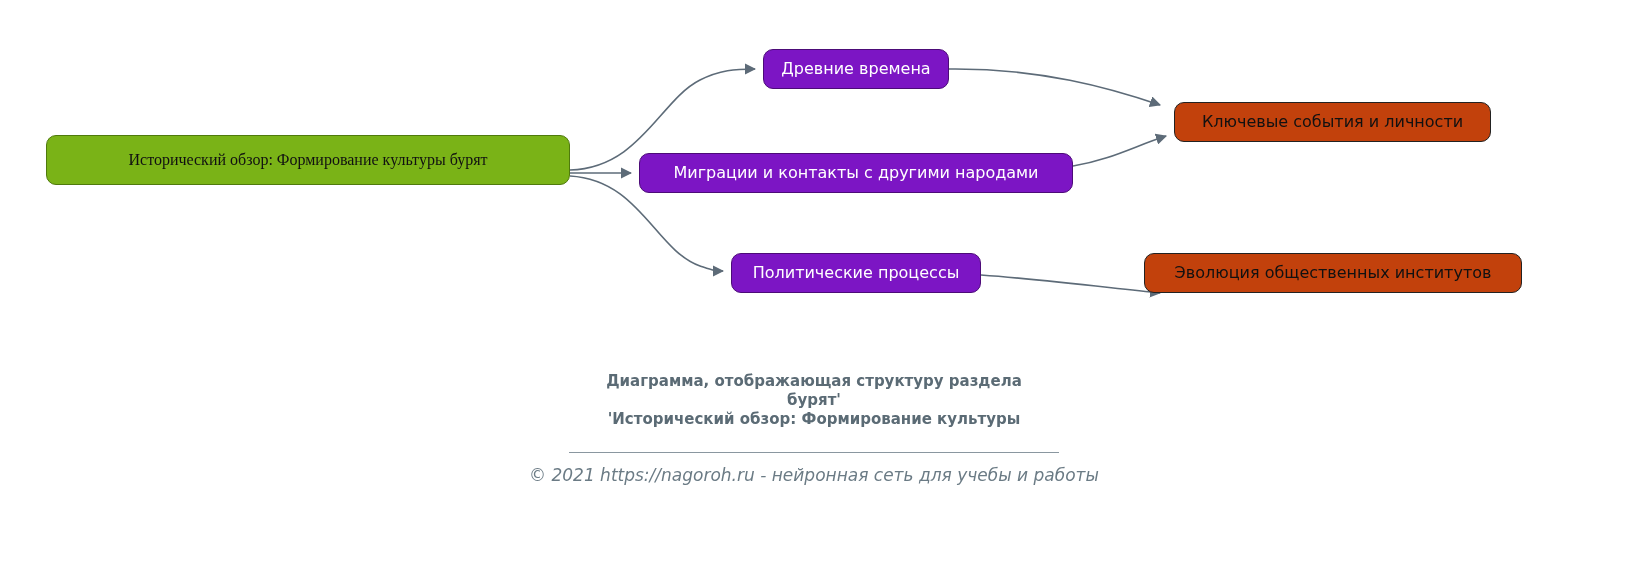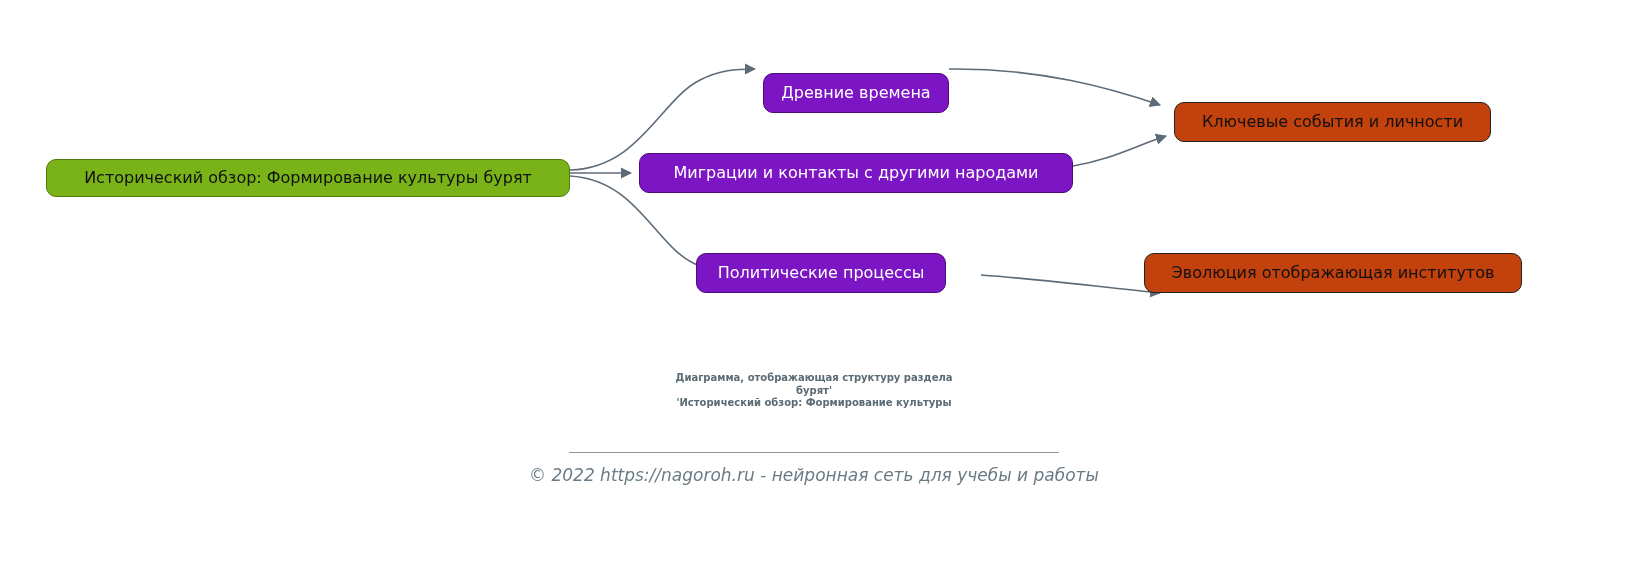--- a/index.html
+++ b/index.html
@@ -58,21 +58,21 @@
     color: #111111;
     border-color: #222222;
   }
   .caption {
     position: absolute;
     left: 0;
     top: 372px;
     width: 1628px;
     text-align: center;
     color: #5b6b75;
-    font-size: 10px;
+    font-size: 15px;
     font-weight: bold;
     line-height: 1.25;
   }
   .caption .line { display: block; }
   .caption-rule {
     position: absolute;
     left: 50%;
     transform: translateX(-50%);
     top: 452px;
     width: 490px;
@@ -104,40 +104,40 @@
     <g fill="none" stroke="#5d6b78" stroke-width="1.6" marker-end="url(#arrow)">
       <path d="M 570 170 C 640 168, 660 100, 700 80 C 720 70, 735 69, 755 69"></path>
       <path d="M 570 173 L 631 173"></path>
       <path d="M 570 176 C 640 180, 655 250, 700 266 C 712 270, 714 271, 723 271"></path>
       <path d="M 949 69 C 1040 68, 1110 88, 1160 105"></path>
       <path d="M 1073 166 C 1110 160, 1135 146, 1166 136"></path>
       <path d="M 981 275 C 1050 280, 1110 288, 1160 293"></path>
     </g>
   </svg>
 
-  <div class="node root" style="left:46px;  top:159px; width:524px; height:38px;">
+  <div class="node root" style="left:46px;  top:135px; width:524px; height:50px;font-family:Liberation Serif, serif;">
       <span>Исторический обзор: Формирование культуры бурят</span>
     </div>
-  <div class="node branch" style="left:763px; top:49px;  width:186px; height:40px;margin-top:24px;">
+  <div class="node branch" style="left:763px; top:49px;  width:186px; height:40px;">
       <span>Древние времена</span>
     </div>
   <div class="node branch" style="left:639px; top:153px; width:434px; height:40px;text-align:right;">
       <span>Миграции и контакты с другими народами</span>
     </div>
-  <div class="node branch" style="left:696px; top:253px; width:250px; height:40px;">
+  <div class="node branch" style="left:731px; top:253px; width:250px; height:40px;">
       <span>Политические процессы</span>
     </div>
   <div class="node leaf" style="left:1174px;top:102px; width:317px; height:40px;">
       <span>Ключевые события и личности</span>
     </div>
   <div class="node leaf" style="left:1144px;top:253px; width:378px; height:40px;">
-      <span>Эволюция отображающая институтов</span>
+      <span>Эволюция общественных институтов</span>
     </div>
 
   <div class="caption">
     <span class="line">Диаграмма, отображающая структуру раздела</span>
     <span class="line">бурят'</span>
     <span class="line">'Исторический обзор: Формирование культуры</span>
   </div>
   <div class="caption-rule"></div>
 
-  <div class="footer">© 2022 https://nagoroh.ru - нейронная сеть для учебы и работы</div>
+  <div class="footer">© 2021 https://nagoroh.ru - нейронная сеть для учебы и работы</div>
 </div>
 
 </body></html>

